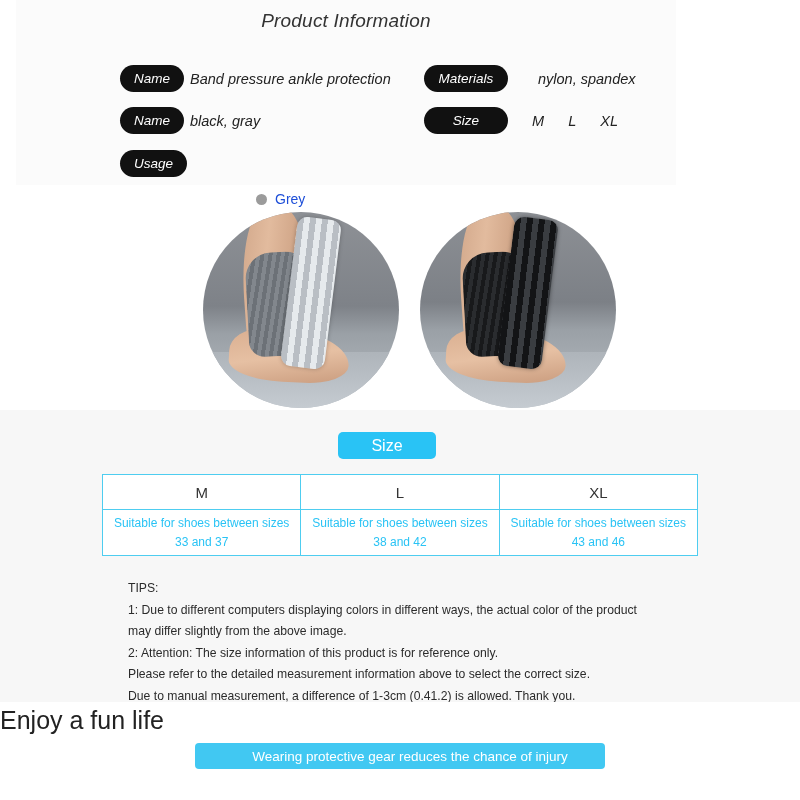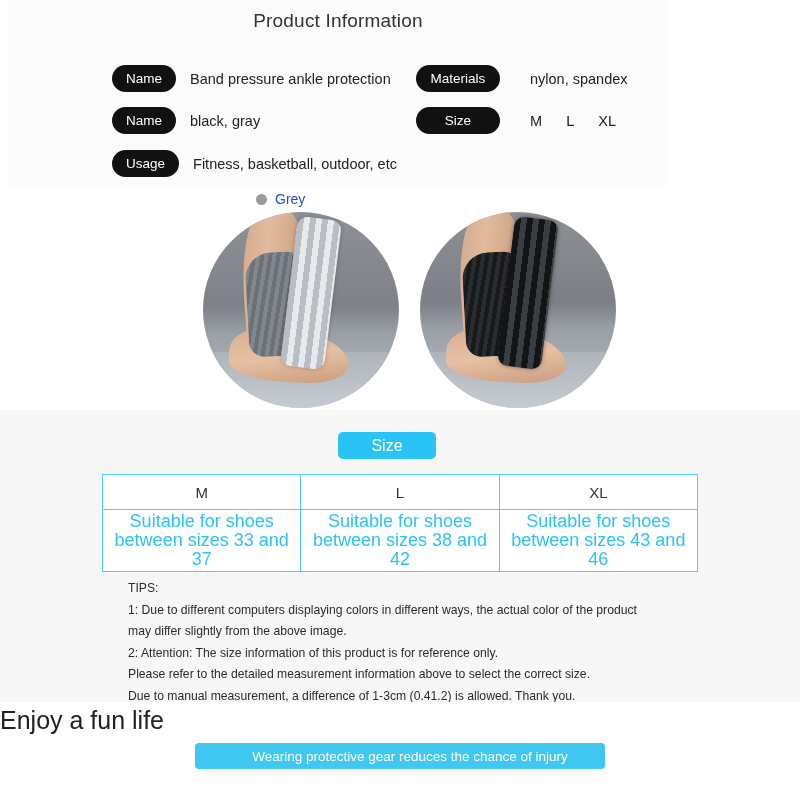--- a/index.html
+++ b/index.html
@@ -9,24 +9,25 @@
     height: 800px;
     font-family: "Liberation Sans", sans-serif;
     background: #ffffff;
     overflow: hidden;
     position: relative;
   }
 
   
   .info-section {
     position: absolute;
-    left: 8px; top: 0;
+    left: 16px; top: 0;
     width: 660px;
     height: 185px;
     background: #fbfbfb;
+    font-style: italic;
   }
   .info-title {
     text-align: center;
     font-size: 19px;
     color: #333;
     padding-top: 10px;
     letter-spacing: .2px;
   }
   .pill {
     display: inline-flex;
@@ -40,32 +41,32 @@
     padding: 0 14px;
   }
   .spec-row {
     position: absolute;
     display: flex;
     align-items: center;
   }
   .spec-val {
     font-size: 14.5px;
     color: #222;
-    margin-left: 14px;
+    margin-left: 6px;
     white-space: nowrap;
   }
   #row-name  { left: 104px; top: 65px; }
   #row-mat   { left: 408px; top: 65px; }
   #row-color { left: 104px; top: 107px; }
   #row-size  { left: 408px; top: 107px; }
   #row-usage { left: 104px; top: 150px; }
   #row-mat .pill { width: 84px; }
   #row-size .pill { width: 84px; }
   #row-mat .spec-val { margin-left: 30px; }
-  #row-size .spec-val { margin-left: 30px; letter-spacing: 0; }
+  #row-size .spec-val { margin-left: 24px; letter-spacing: 0; }
   .size-letters span { margin-right: 20px; }
 
   
   .photo-band {
     position: absolute;
     left: 0; top: 185px;
     width: 800px; height: 225px;
     background: #ffffff;
   }
   .swatch-row {
@@ -190,21 +191,21 @@
   }
   .size-table td {
     border: 1px solid #4ecdf0;
     text-align: center;
     font-size: 15px;
     color: #333;
     height: 35px;
   }
   .size-table tr.desc td {
     color: #29c3f5;
-    font-size: 18px;
+    font-size: 12px;
     height: 46px;
     line-height: 19px;
     padding: 2px 4px;
   }
   .tips {
     position: absolute;
     left: 128px; top: 168px;
     width: 580px;
     font-size: 12.2px;
     color: #2b2b2b;
@@ -260,21 +261,20 @@
     <span class="pill">Size</span>
     <span class="spec-val size-letters">
       <span>M</span>
       <span>L</span>
       <span>XL</span>
     </span>
   </div>
 
   <div class="spec-row" id="row-usage">
     <span class="pill">Usage</span>
-    <span class="spec-val">Fitness, basketball, outdoor, etc</span>
   </div>
 </div>
 
 <div class="photo-band">
 
   <div class="swatch-row" id="swatch-grey">
     <span class="dot grey"></span>
     <span>Grey</span>
   </div>
 

